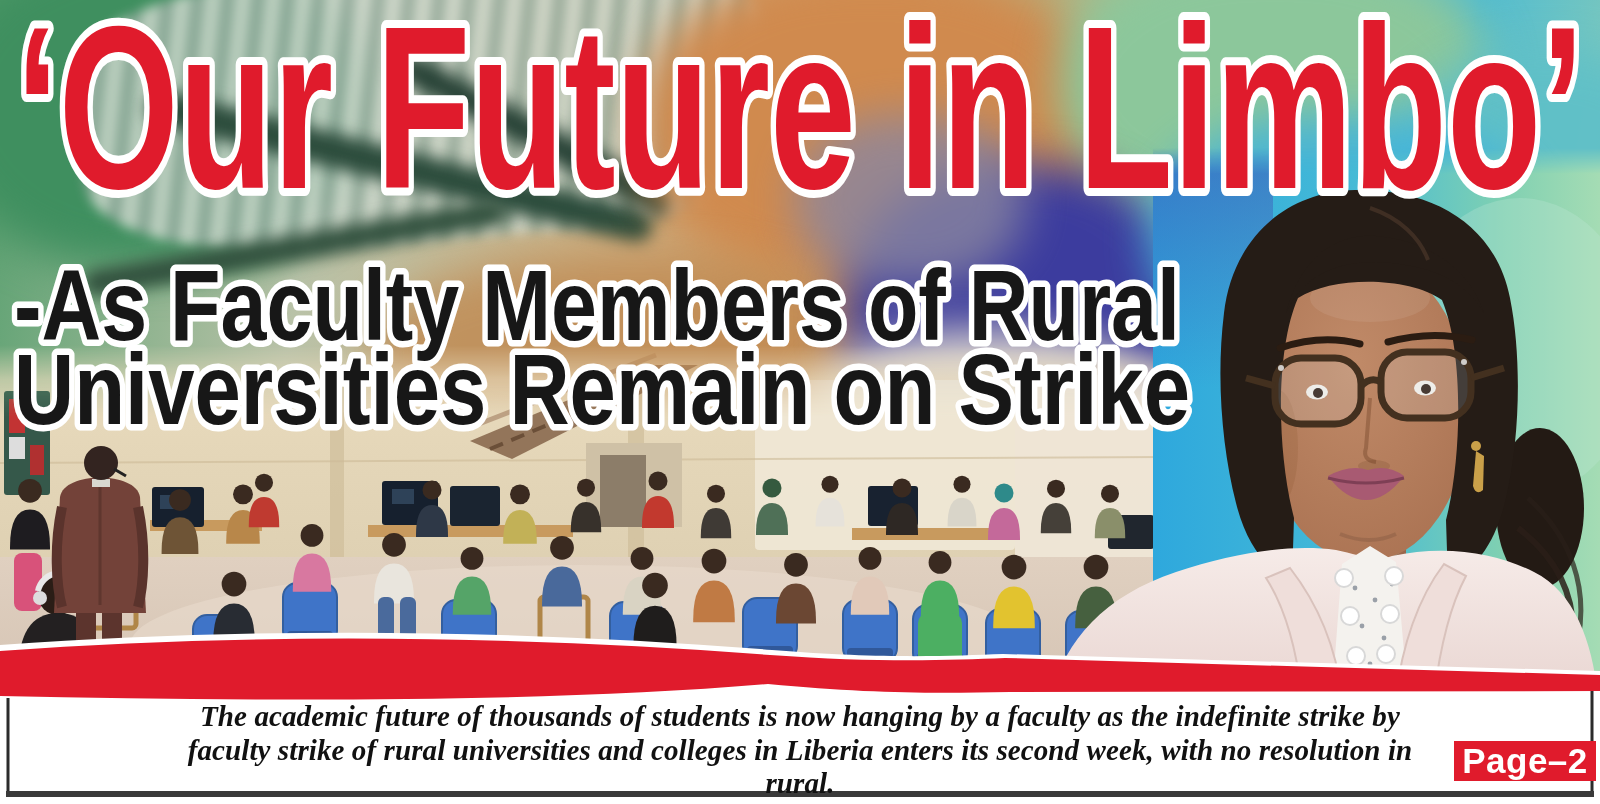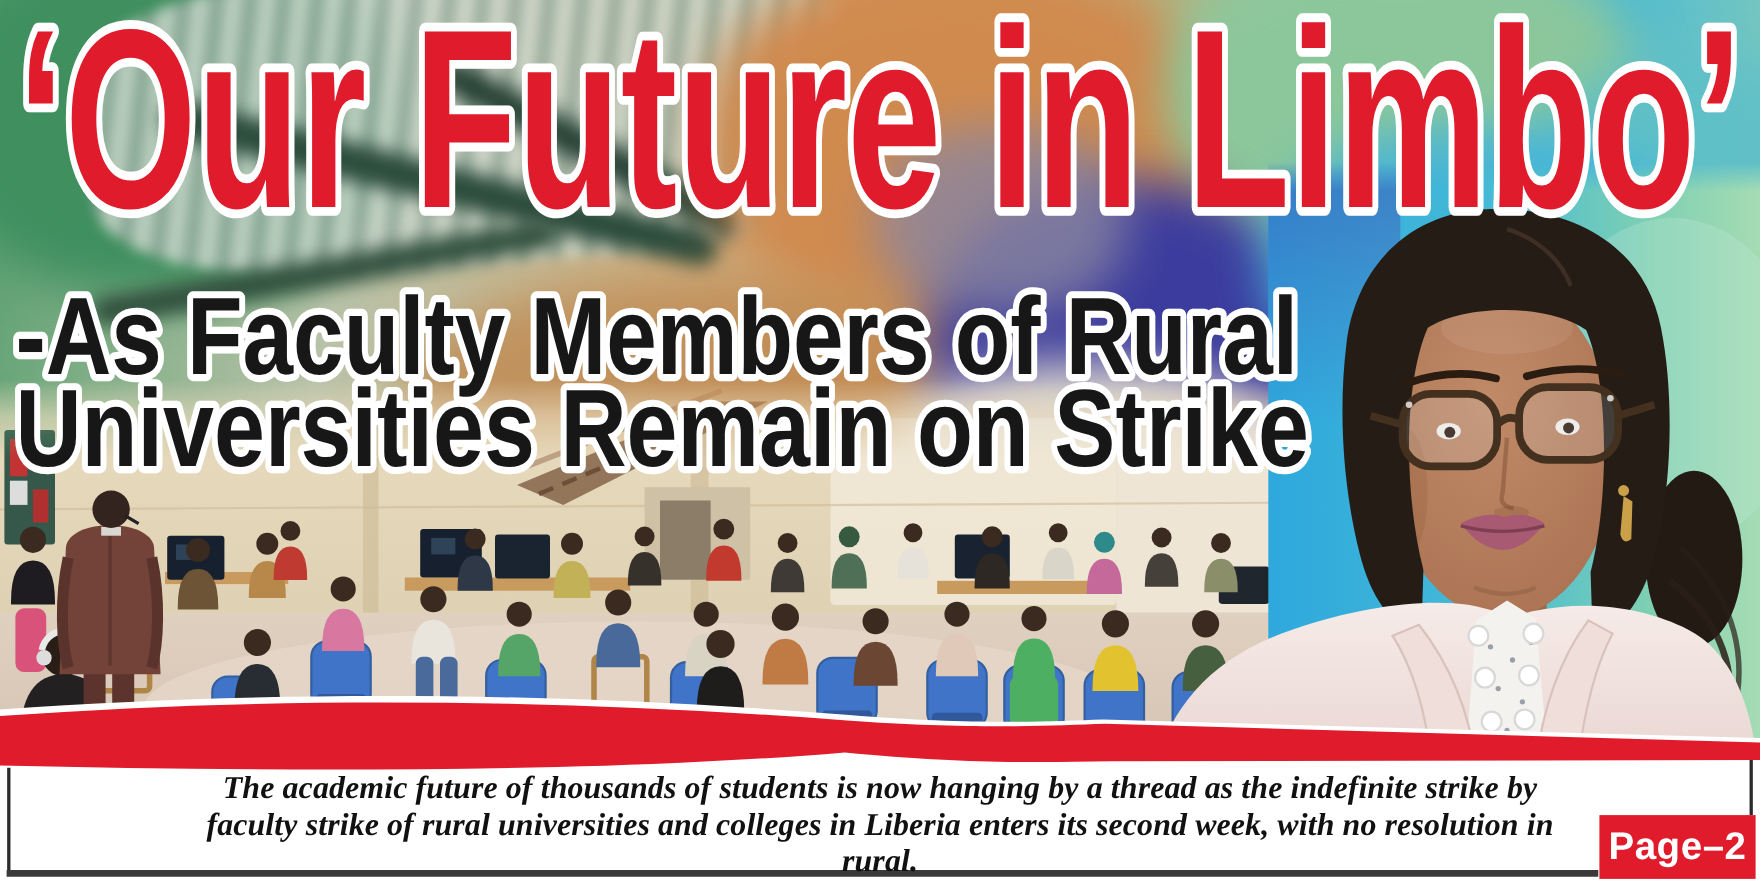--- a/index.html
+++ b/index.html
@@ -38,21 +38,21 @@
   .headline-text{font-family:"Liberation Sans",sans-serif;font-weight:bold;
     fill:#e01b2c;stroke:#ffffff;stroke-width:16px;stroke-linejoin:round;paint-order:stroke fill;}
   .subhead-text{font-family:"Liberation Sans",sans-serif;font-weight:bold;
     fill:#171717;stroke:#ffffff;stroke-width:13px;stroke-linejoin:round;paint-order:stroke fill;}
 
   .caption{position:absolute;left:60px;right:60px;top:700px;text-align:center;
     color:#111111;font-family:"Liberation Serif",serif;font-style:italic;font-weight:bold;
     font-size:29px;line-height:33.5px;letter-spacing:.1px;}
   .caption div{white-space:nowrap;}
 
-  .page-badge{position:absolute;right:4px;top:741px;height:58px;min-width:142px;
+  .page-badge{position:absolute;right:4px;top:741px;height:40px;min-width:142px;
     background:#e01b2c;color:#ffffff;display:flex;align-items:center;justify-content:center;
     font-family:"Liberation Sans",sans-serif;font-weight:bold;font-size:35px;letter-spacing:.5px;
     box-shadow:-1px 0 0 #fff;}
 </style>
 </head>
 <body>
 
 <div class="stage">
 
   <div class="collage">
@@ -382,21 +382,21 @@
   </svg>
 
   <svg class="band-svg" viewBox="0 600 1600 204">
     <path d="M0,645 C270,626 520,630 772,650 C882,659 950,656 1003,654 L1600,671 L1600,804 L0,804 Z" fill="#ffffff"></path>
     <path d="M8,698 L8,791 M1592,691 L1592,791" stroke="#2b2b2b" stroke-width="3" fill="none"></path>
     <path d="M6,794 L1594,794" stroke="#3a3a3a" stroke-width="6"></path>
     <path d="M0,651 C260,632 520,636 770,655 C880,663 950,660 1005,658 L1600,675 L1600,691 L1010,692 C930,693.5 868,693.5 768,684 C560,702 270,702 0,696 Z" fill="#e01b2c"></path>
   </svg>
 
   <div class="caption">
-    <div>The academic future of thousands of students is now hanging by a thread as the indefinite strike by</div>
+    <div>The academic future of thousands of students is now hanging by a faculty as the indefinite strike by</div>
     <div>faculty strike of rural universities and colleges in Liberia enters its second week, with no resolution in</div>
     <div>rural.</div>
   </div>
 
   <div class="page-badge">
     <span>Page–2</span>
   </div>
 
 </div>
 

